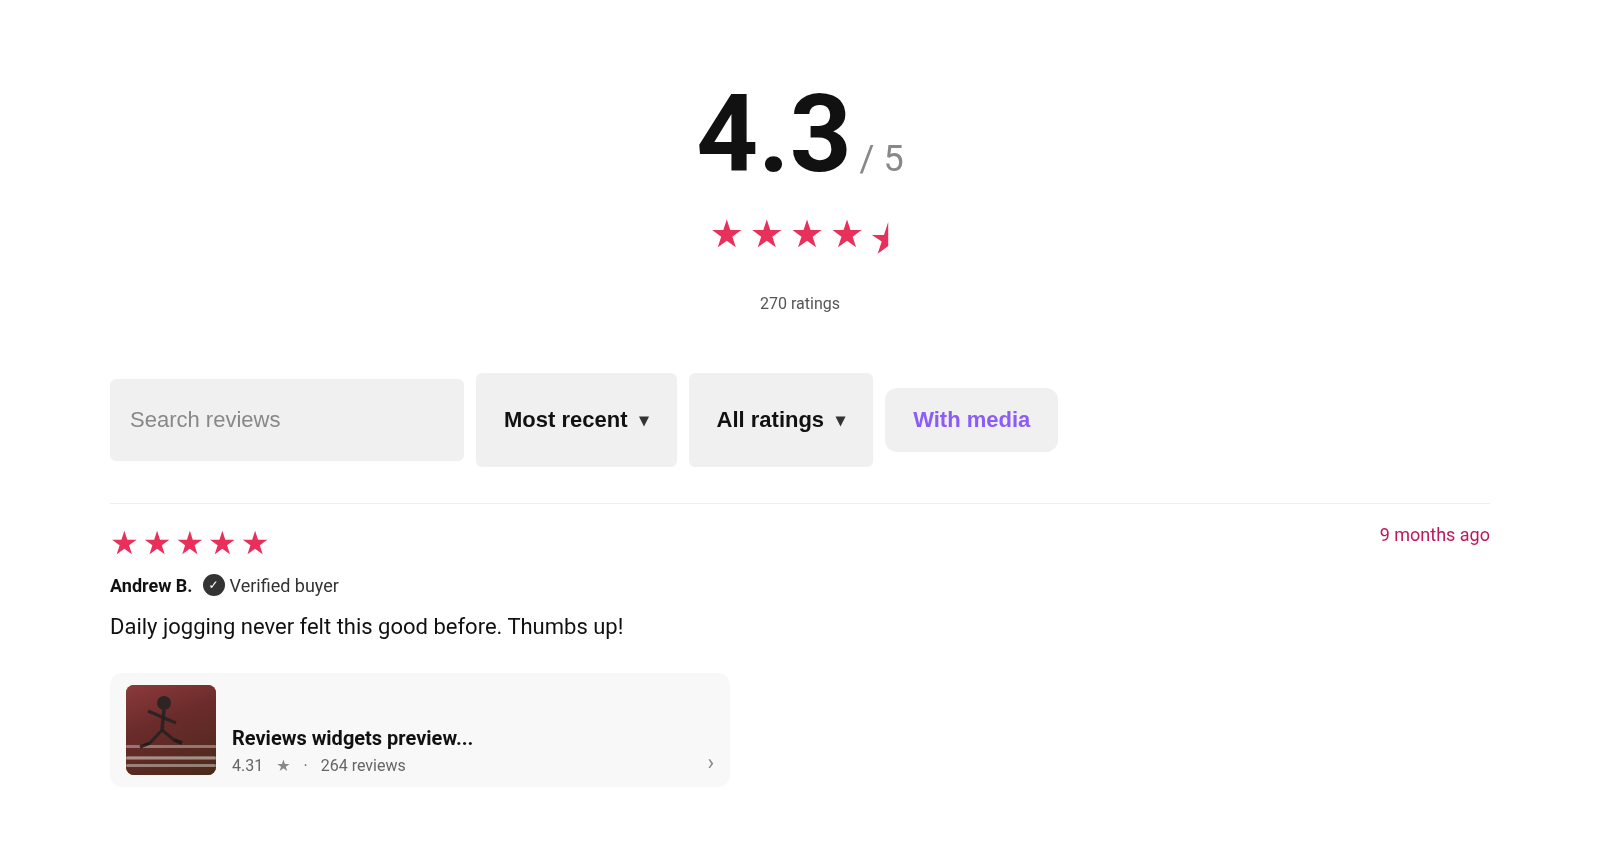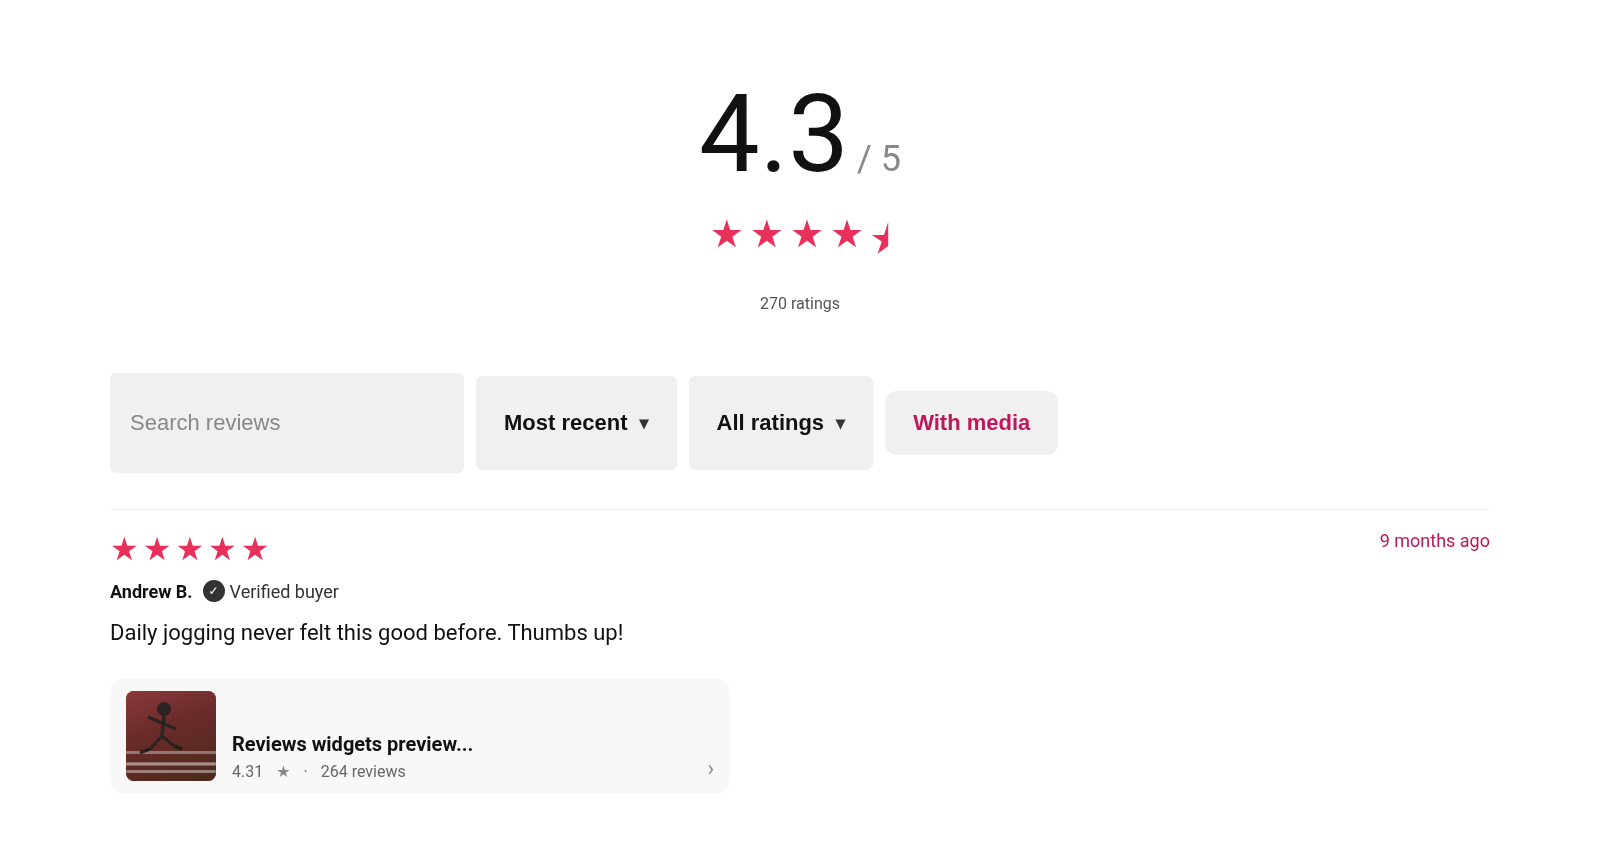--- a/index.html
+++ b/index.html
@@ -30,21 +30,21 @@
 
     .rating-score {
       display: inline-flex;
       align-items: baseline;
       gap: 8px;
       margin-bottom: 24px;
     }
 
     .rating-number {
       font-size: 108px;
-      font-weight: 400;
+      font-weight: 700;
       line-height: 1;
       color: #111;
     }
 
     .rating-out-of {
       font-size: 36px;
       font-weight: 400;
       color: #888;
     }
 
@@ -77,21 +77,21 @@
     .filter-bar {
       display: flex;
       gap: 12px;
       margin: 30px 0 36px;
       align-items: center;
     }
 
     .search-input {
       flex: 0 0 auto;
       width: 354px;
-      height: 100px;
+      height: 82px;
       background: #f0f0f0;
       border: none;
       border-radius: 6px;
       padding: 16px 20px;
       font-size: 22px;
       color: #888;
       cursor: text;
       outline: none;
     }
 
@@ -123,21 +123,21 @@
     .with-media-btn {
       display: flex;
       align-items: center;
       height: 64px;
       padding: 0 28px;
       background: #f0f0f0;
       border: none;
       border-radius: 12px;
       font-size: 22px;
       font-weight: 600;
-      color: #be185d;
+      color: #8b5cf6;
       cursor: pointer;
       white-space: nowrap;
     }
 
     
     .review-item {
       padding: 20px 0 30px;
       border-top: 1px solid #eee;
     }
 

